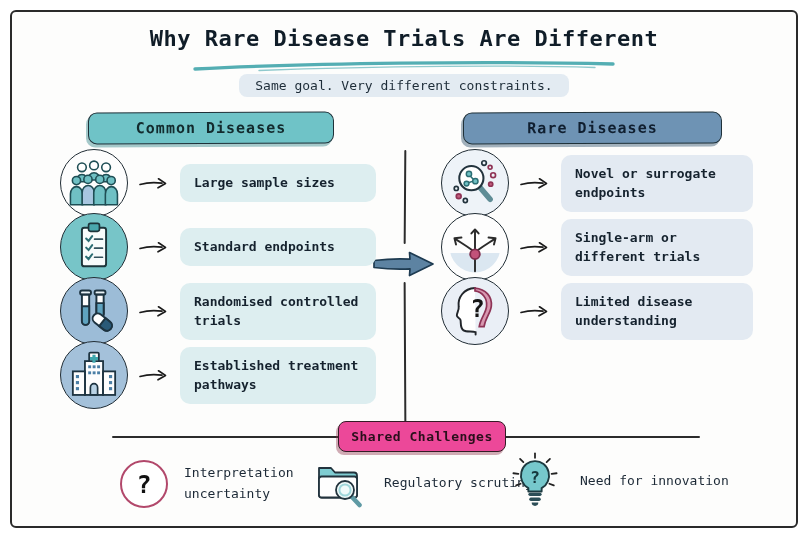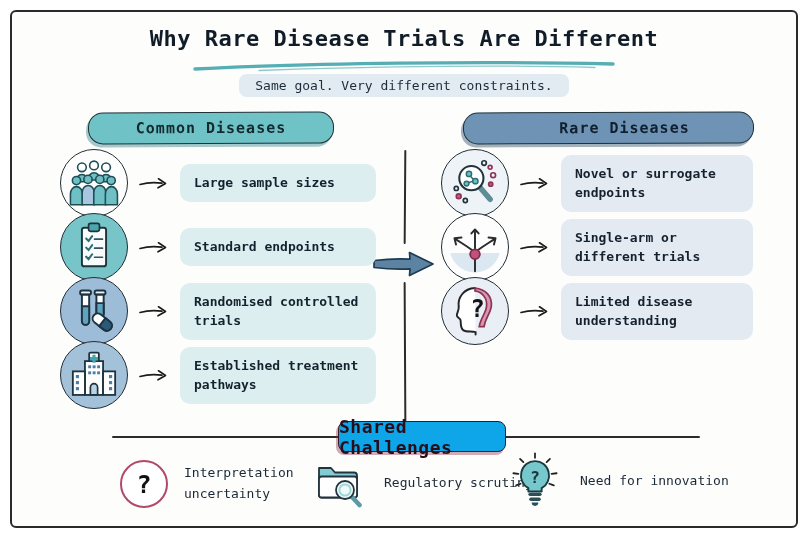--- a/index.html
+++ b/index.html
@@ -9,27 +9,27 @@
          border:2.5px solid #2a2a2a;border-radius:6px;background:#fdfdfc;}
   
   .title{position:absolute;top:26px;left:0;width:100%;text-align:center;
          font-size:22px;font-weight:bold;letter-spacing:.5px;color:#101d28;}
   .underline{position:absolute;top:59px;left:189px;}
   
   .subtitle{position:absolute;top:74px;left:0;width:100%;text-align:center;}
   .subtitle span{display:inline-block;background:#e3ebf2;border-radius:8px;
          padding:4px 16px;font-size:13px;color:#1d2c38;}
   
-  .col-header{position:absolute;height:30px;border:1.6px solid #1e3038;border-radius:15px;
+  .col-header{position:absolute;height:30px;border:1.6px solid #1e3038;border-radius:9px;
          display:flex;align-items:center;justify-content:center;
          font-size:15px;font-weight:bold;letter-spacing:1px;}
   .col-header.common{left:88px;top:112px;width:244px;background:#6fc3c7;color:#132b2e;
          box-shadow:-2px 3px 0 rgba(57,137,143,.45);transform:rotate(-.2deg);}
   .col-header.rare{left:463px;top:112px;width:257px;background:#6e93b4;color:#101f30;
-         box-shadow:-2px 3px 0 rgba(52,84,110,.45);transform:rotate(-.2deg);padding-left:32px;}
+         box-shadow:-2px 3px 0 rgba(52,84,110,.45);transform:rotate(-.2deg);}
   
   .column{position:absolute;top:151px;display:flex;flex-direction:column;}
   .column.common{left:60px;}
   .column.rare{left:441px;}
   .row{height:64px;display:flex;align-items:center;}
   .icon-circle{width:66px;height:66px;border-radius:50%;border:1.7px solid #222e36;
          flex:0 0 auto;display:flex;align-items:center;justify-content:center;background:#fdfdfd;}
   .icon-circle svg{display:block;}
   .bg-teal{background:#77c5c8;}
   .bg-blue1{background:#9cbcd7;}
@@ -45,23 +45,23 @@
   .sublabel:empty{display:none;}
   
   .divider-seg{position:absolute;left:404px;width:2px;background:#2c2c2c;border-radius:2px;}
   .seg-top{top:150px;height:94px;transform:rotate(.4deg);}
   .seg-bottom{top:282px;height:142px;transform:rotate(-.3deg);}
   .big-arrow{position:absolute;left:371px;top:247px;}
   
   .bottom-line{position:absolute;top:436px;left:112px;width:588px;height:2px;
          background:#2c2c2c;border-radius:2px;}
   .shared-badge{position:absolute;left:338px;top:421px;width:166px;height:29px;
-         background:#0ea5e9;border:1.7px solid #351b26;border-radius:8px;
+         background:#ec4899;border:1.7px solid #351b26;border-radius:8px;
          display:flex;align-items:center;justify-content:center;
-         font-size:18px;font-weight:bold;letter-spacing:.5px;color:#2a0f1b;
+         font-size:13px;font-weight:bold;letter-spacing:.5px;color:#2a0f1b;
          box-shadow:-2px 3px 0 rgba(140,47,73,.4);}
   .shared-item{position:absolute;display:flex;align-items:center;gap:16px;}
   .shared-item .txt{font-size:13px;line-height:1.6;color:#1c2936;width:150px;}
   .q-circle{width:44px;height:44px;border-radius:50%;background:#fff;
          border:2.6px solid #b2486b;display:flex;align-items:center;justify-content:center;
          font-size:25px;font-weight:bold;color:#111;}
   .item-1{left:120px;top:460px;}
   .item-2{left:312px;top:458px;}
   .item-3{left:506px;top:450px;}
 </style>

